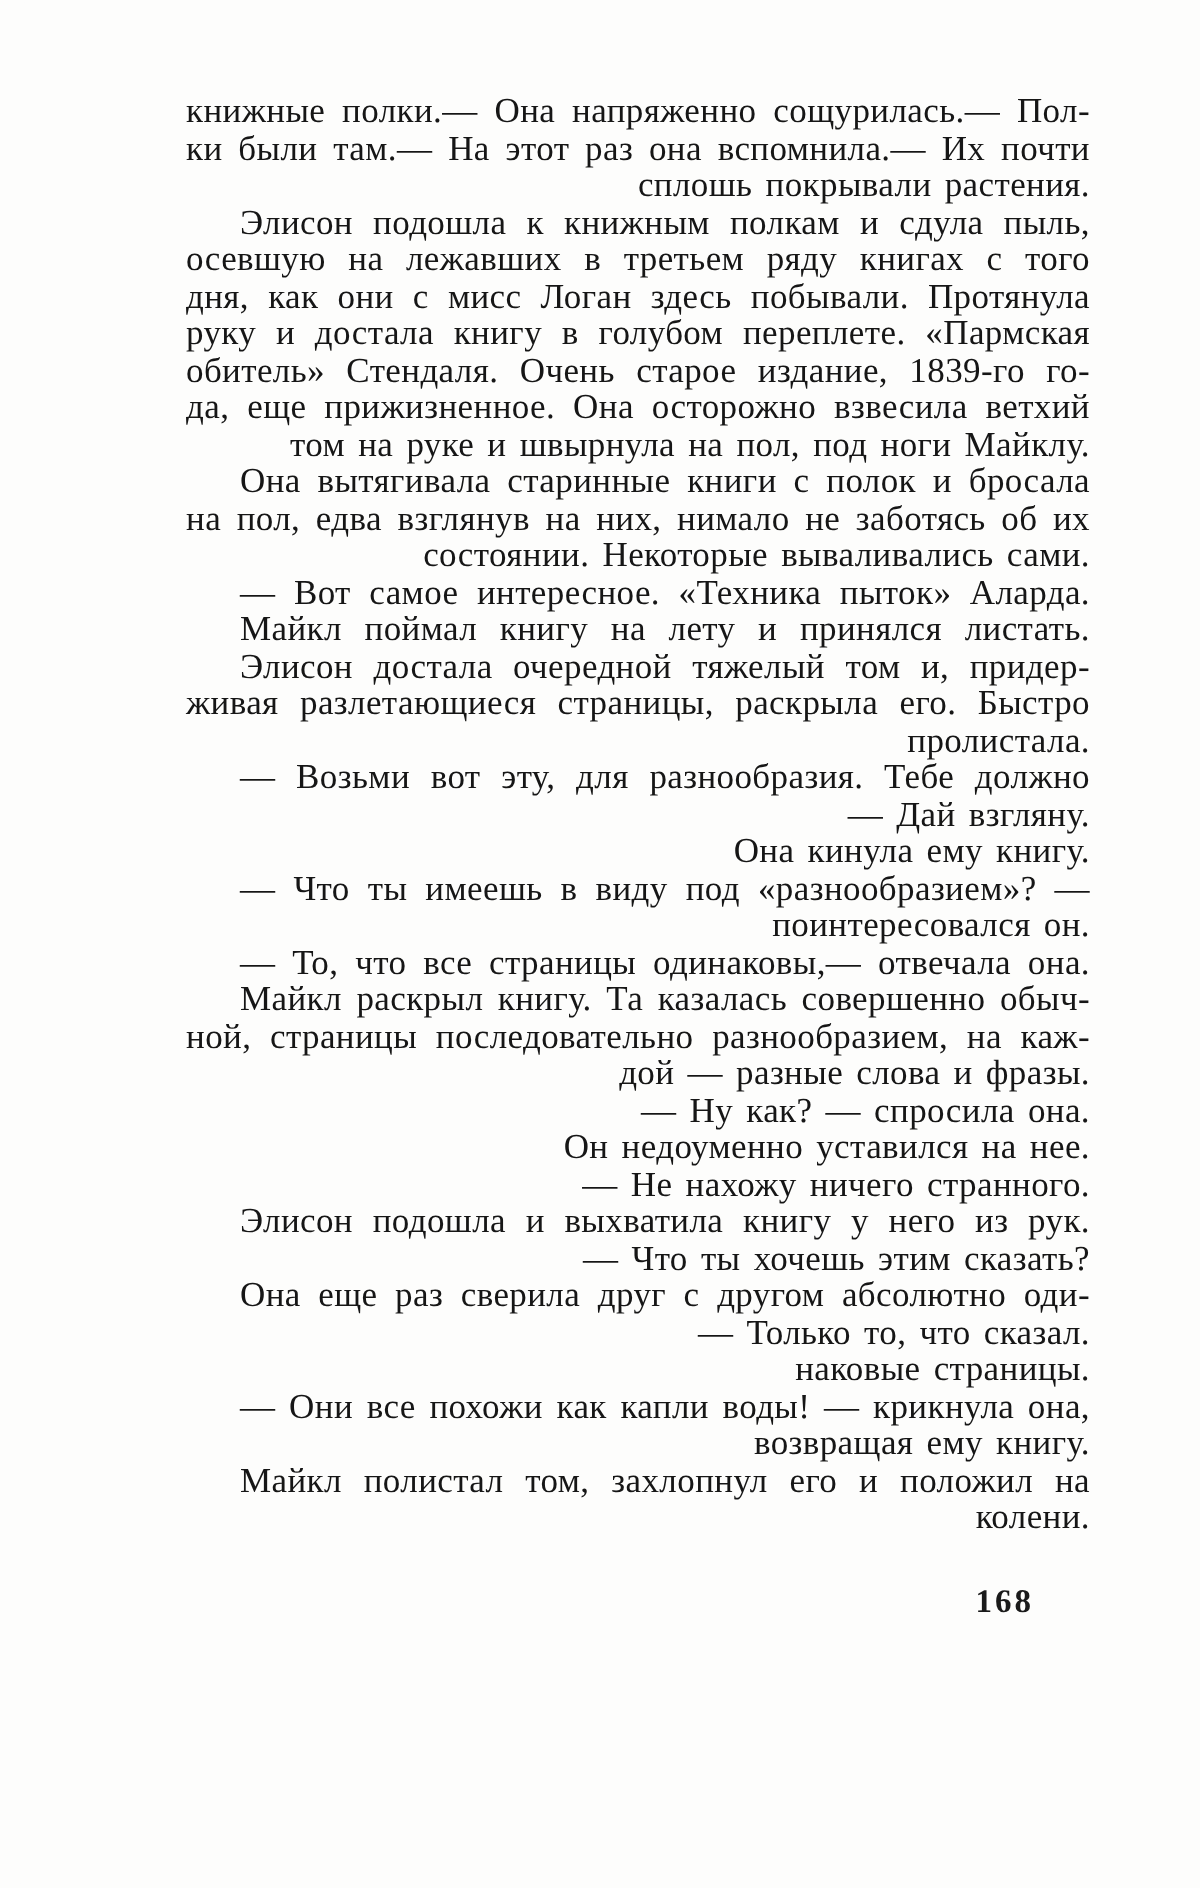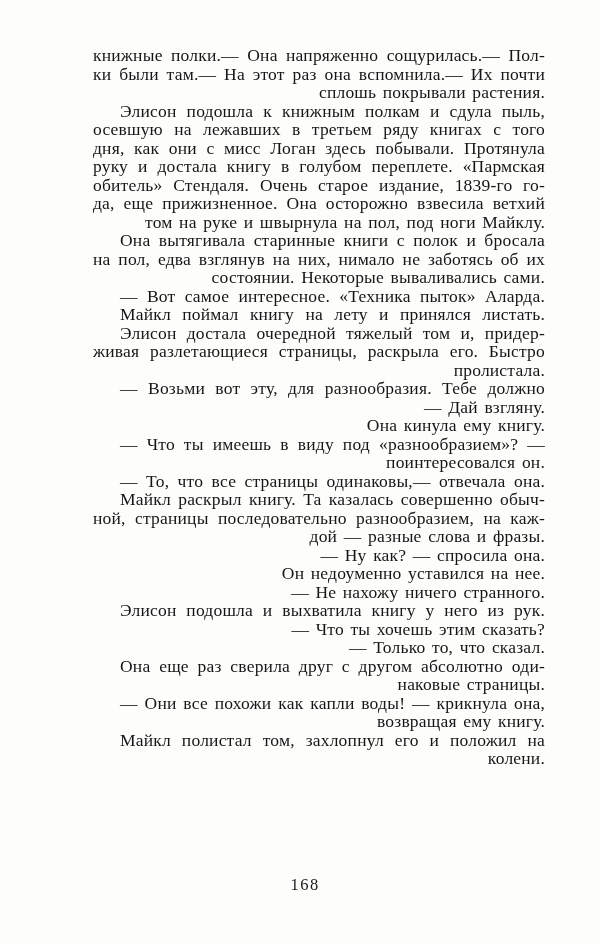--- a/index.html
+++ b/index.html
@@ -35,27 +35,28 @@
   .line.just {
     white-space: normal;
     text-align: justify;
     text-align-last: justify;
   }
   .line.indent {
     padding-left: 27px;
   }
   .page-number {
     position: absolute;
-    top: 875px;
+    top: 791px;
     left: 93px;
     width: 424px;
-    text-align: center;
+    text-align: right;
     font-size: 16.5px;
     letter-spacing: 1.5px;
     color: #1a1a1a;
+    font-weight: bold;
   }
 </style>
 </head>
 <body>
 
 <div class="page">
   <div class="text-block" id="text-block">
       <div class="line just">книжные полки.— Она напряженно сощурилась.— Пол-</div>
       <div class="line just">ки были там.— На этот раз она вспомнила.— Их почти</div>
       <div class="line">сплошь покрывали растения.</div>
@@ -81,22 +82,22 @@
       <div class="line">поинтересовался он.</div>
       <div class="line indent just">— То, что все страницы одинаковы,— отвечала она.</div>
       <div class="line indent just">Майкл раскрыл книгу. Та казалась совершенно обыч-</div>
       <div class="line just">ной, страницы последовательно разнообразием, на каж-</div>
       <div class="line">дой — разные слова и фразы.</div>
       <div class="line indent">— Ну как? — спросила она.</div>
       <div class="line indent">Он недоуменно уставился на нее.</div>
       <div class="line indent">— Не нахожу ничего странного.</div>
       <div class="line indent just">Элисон подошла и выхватила книгу у него из рук.</div>
       <div class="line indent">— Что ты хочешь этим сказать?</div>
+      <div class="line indent just">Она еще раз сверила друг с другом абсолютно оди-</div>
       <div class="line indent">— Только то, что сказал.</div>
-      <div class="line indent just">Она еще раз сверила друг с другом абсолютно оди-</div>
       <div class="line">наковые страницы.</div>
       <div class="line indent just">— Они все похожи как капли воды! — крикнула она,</div>
       <div class="line">возвращая ему книгу.</div>
       <div class="line indent just">Майкл полистал том, захлопнул его и положил на</div>
       <div class="line">колени.</div>
     </div>
   <div class="page-number">168</div>
 </div>
 
 </body></html>

